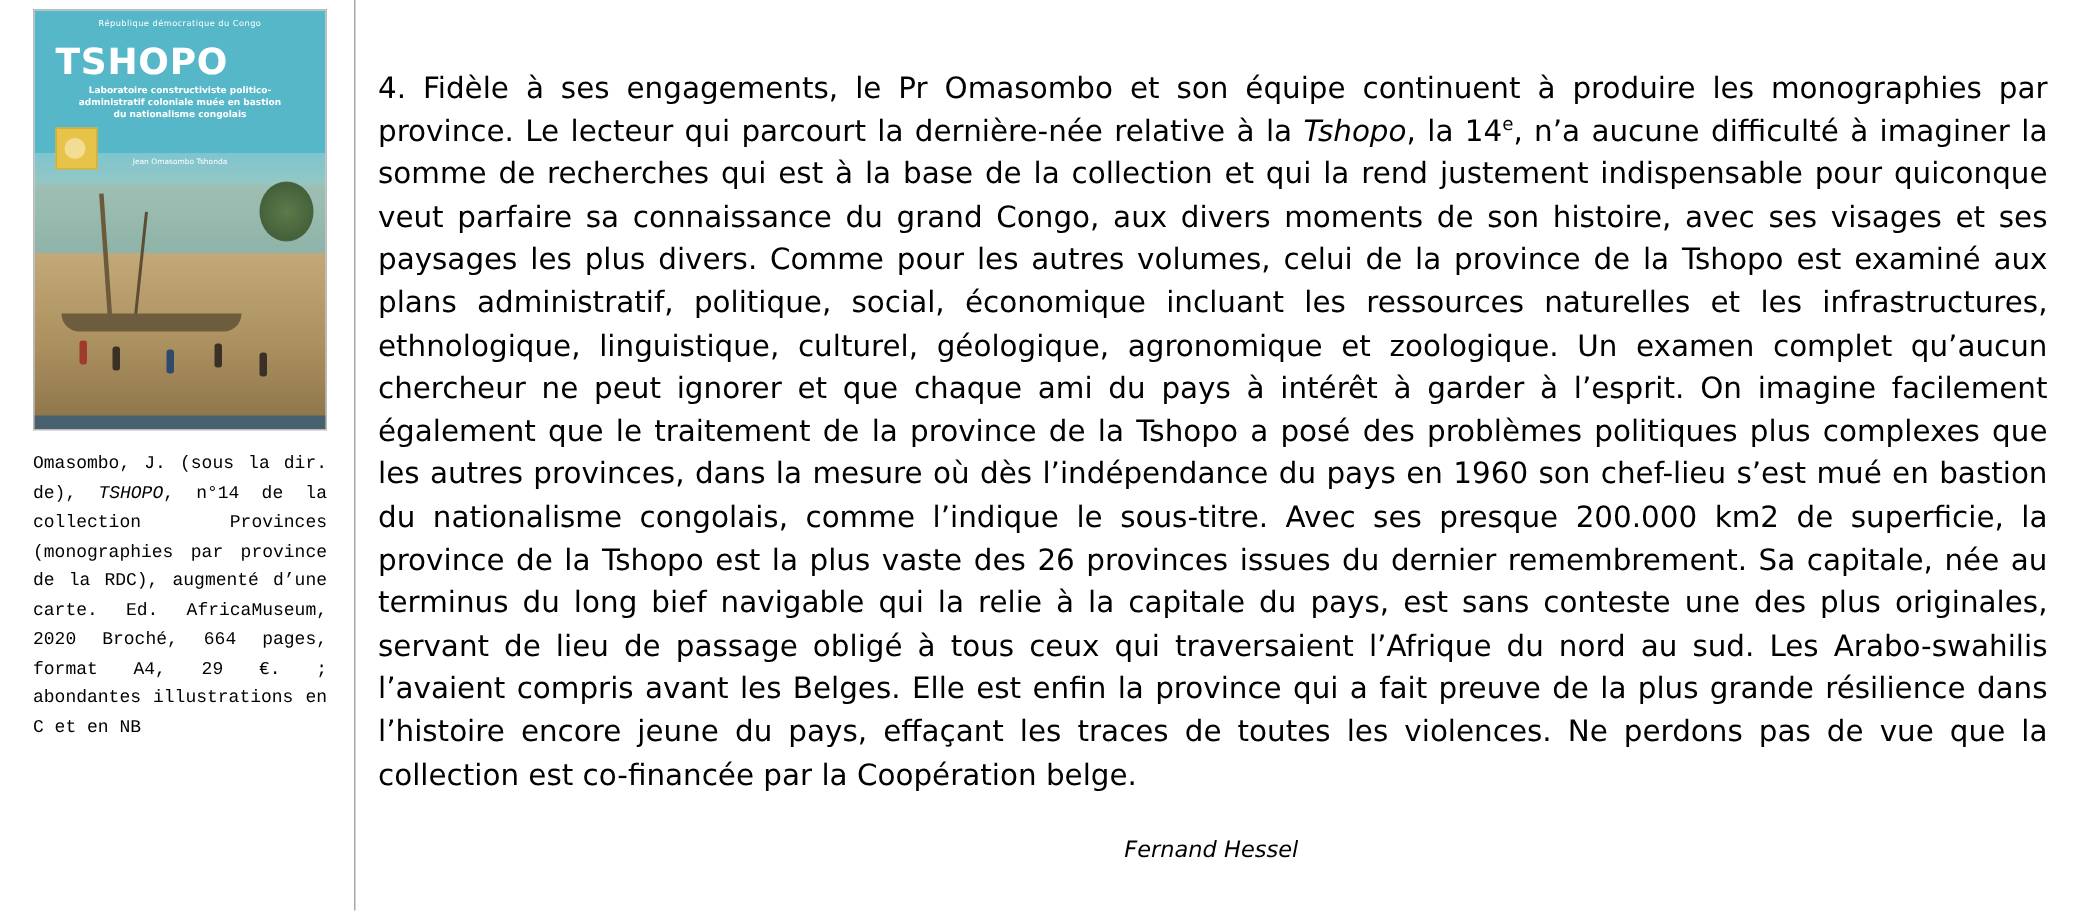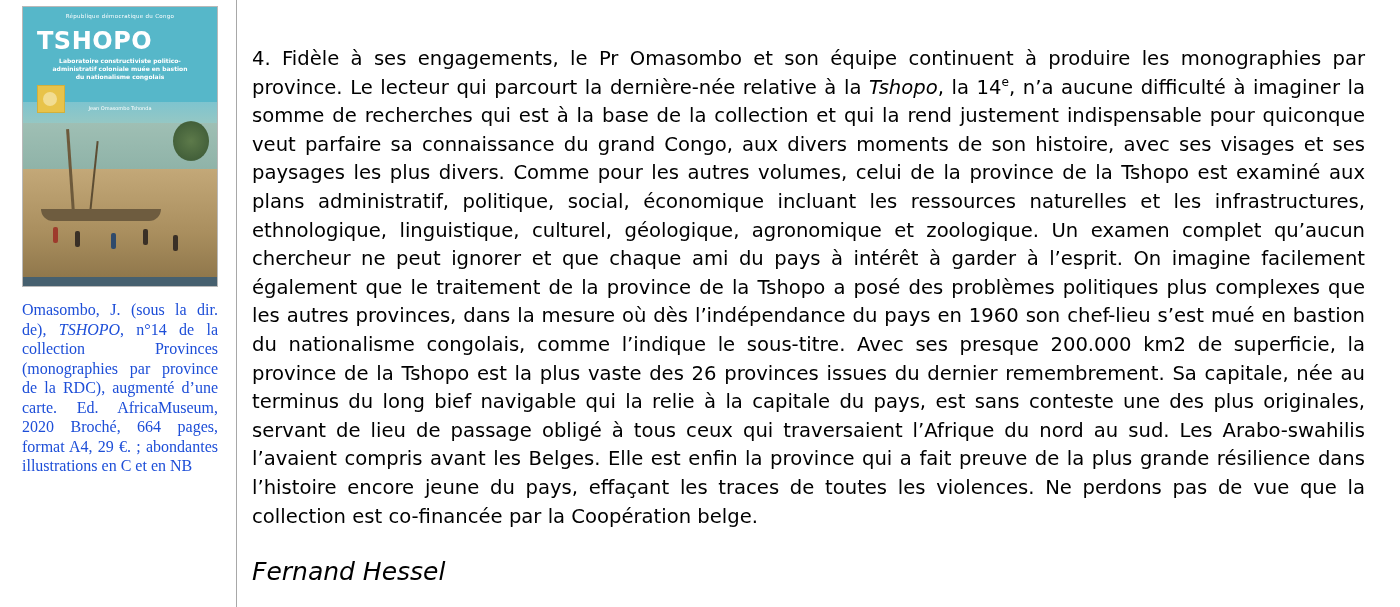--- a/index.html
+++ b/index.html
@@ -176,25 +176,25 @@
   .cover-bottom-bar {
     position: absolute;
     left: 0; right: 0; bottom: 0;
     height: 9px;
     background: #46606f;
   }
 
   .caption {
     margin-top: 13px;
     width: 196px;
-    font-size: 16px;
+    font-size: 12px;
     line-height: 19.5px;
-    color: #1d4ed8;
+    color: #000000;
     text-align: justify;
-    font-family: Liberation Serif, serif;
+    font-family: Liberation Mono, monospace;
   }
   .caption i { font-style: italic; }
 
   
   .divider {
     position: absolute;
     left: 236px;
     top: 0;
     width: 1px;
     height: 607px;
@@ -219,22 +219,22 @@
     hyphens: manual;
   }
   .body-text i { font-style: italic; }
   .body-text sup {
     font-size: 0.62em;
     vertical-align: super;
     line-height: 0;
   }
   .signature {
     margin-top: 26px;
-    text-align: left;
-    font-size: 25px;
+    text-align: center;
+    font-size: 15px;
     font-style: italic;
     font-family: "DejaVu Sans", sans-serif;
     padding-right: 2px;
   }
 </style>
 </head>
 <body>
 
 <div class="page">
 

